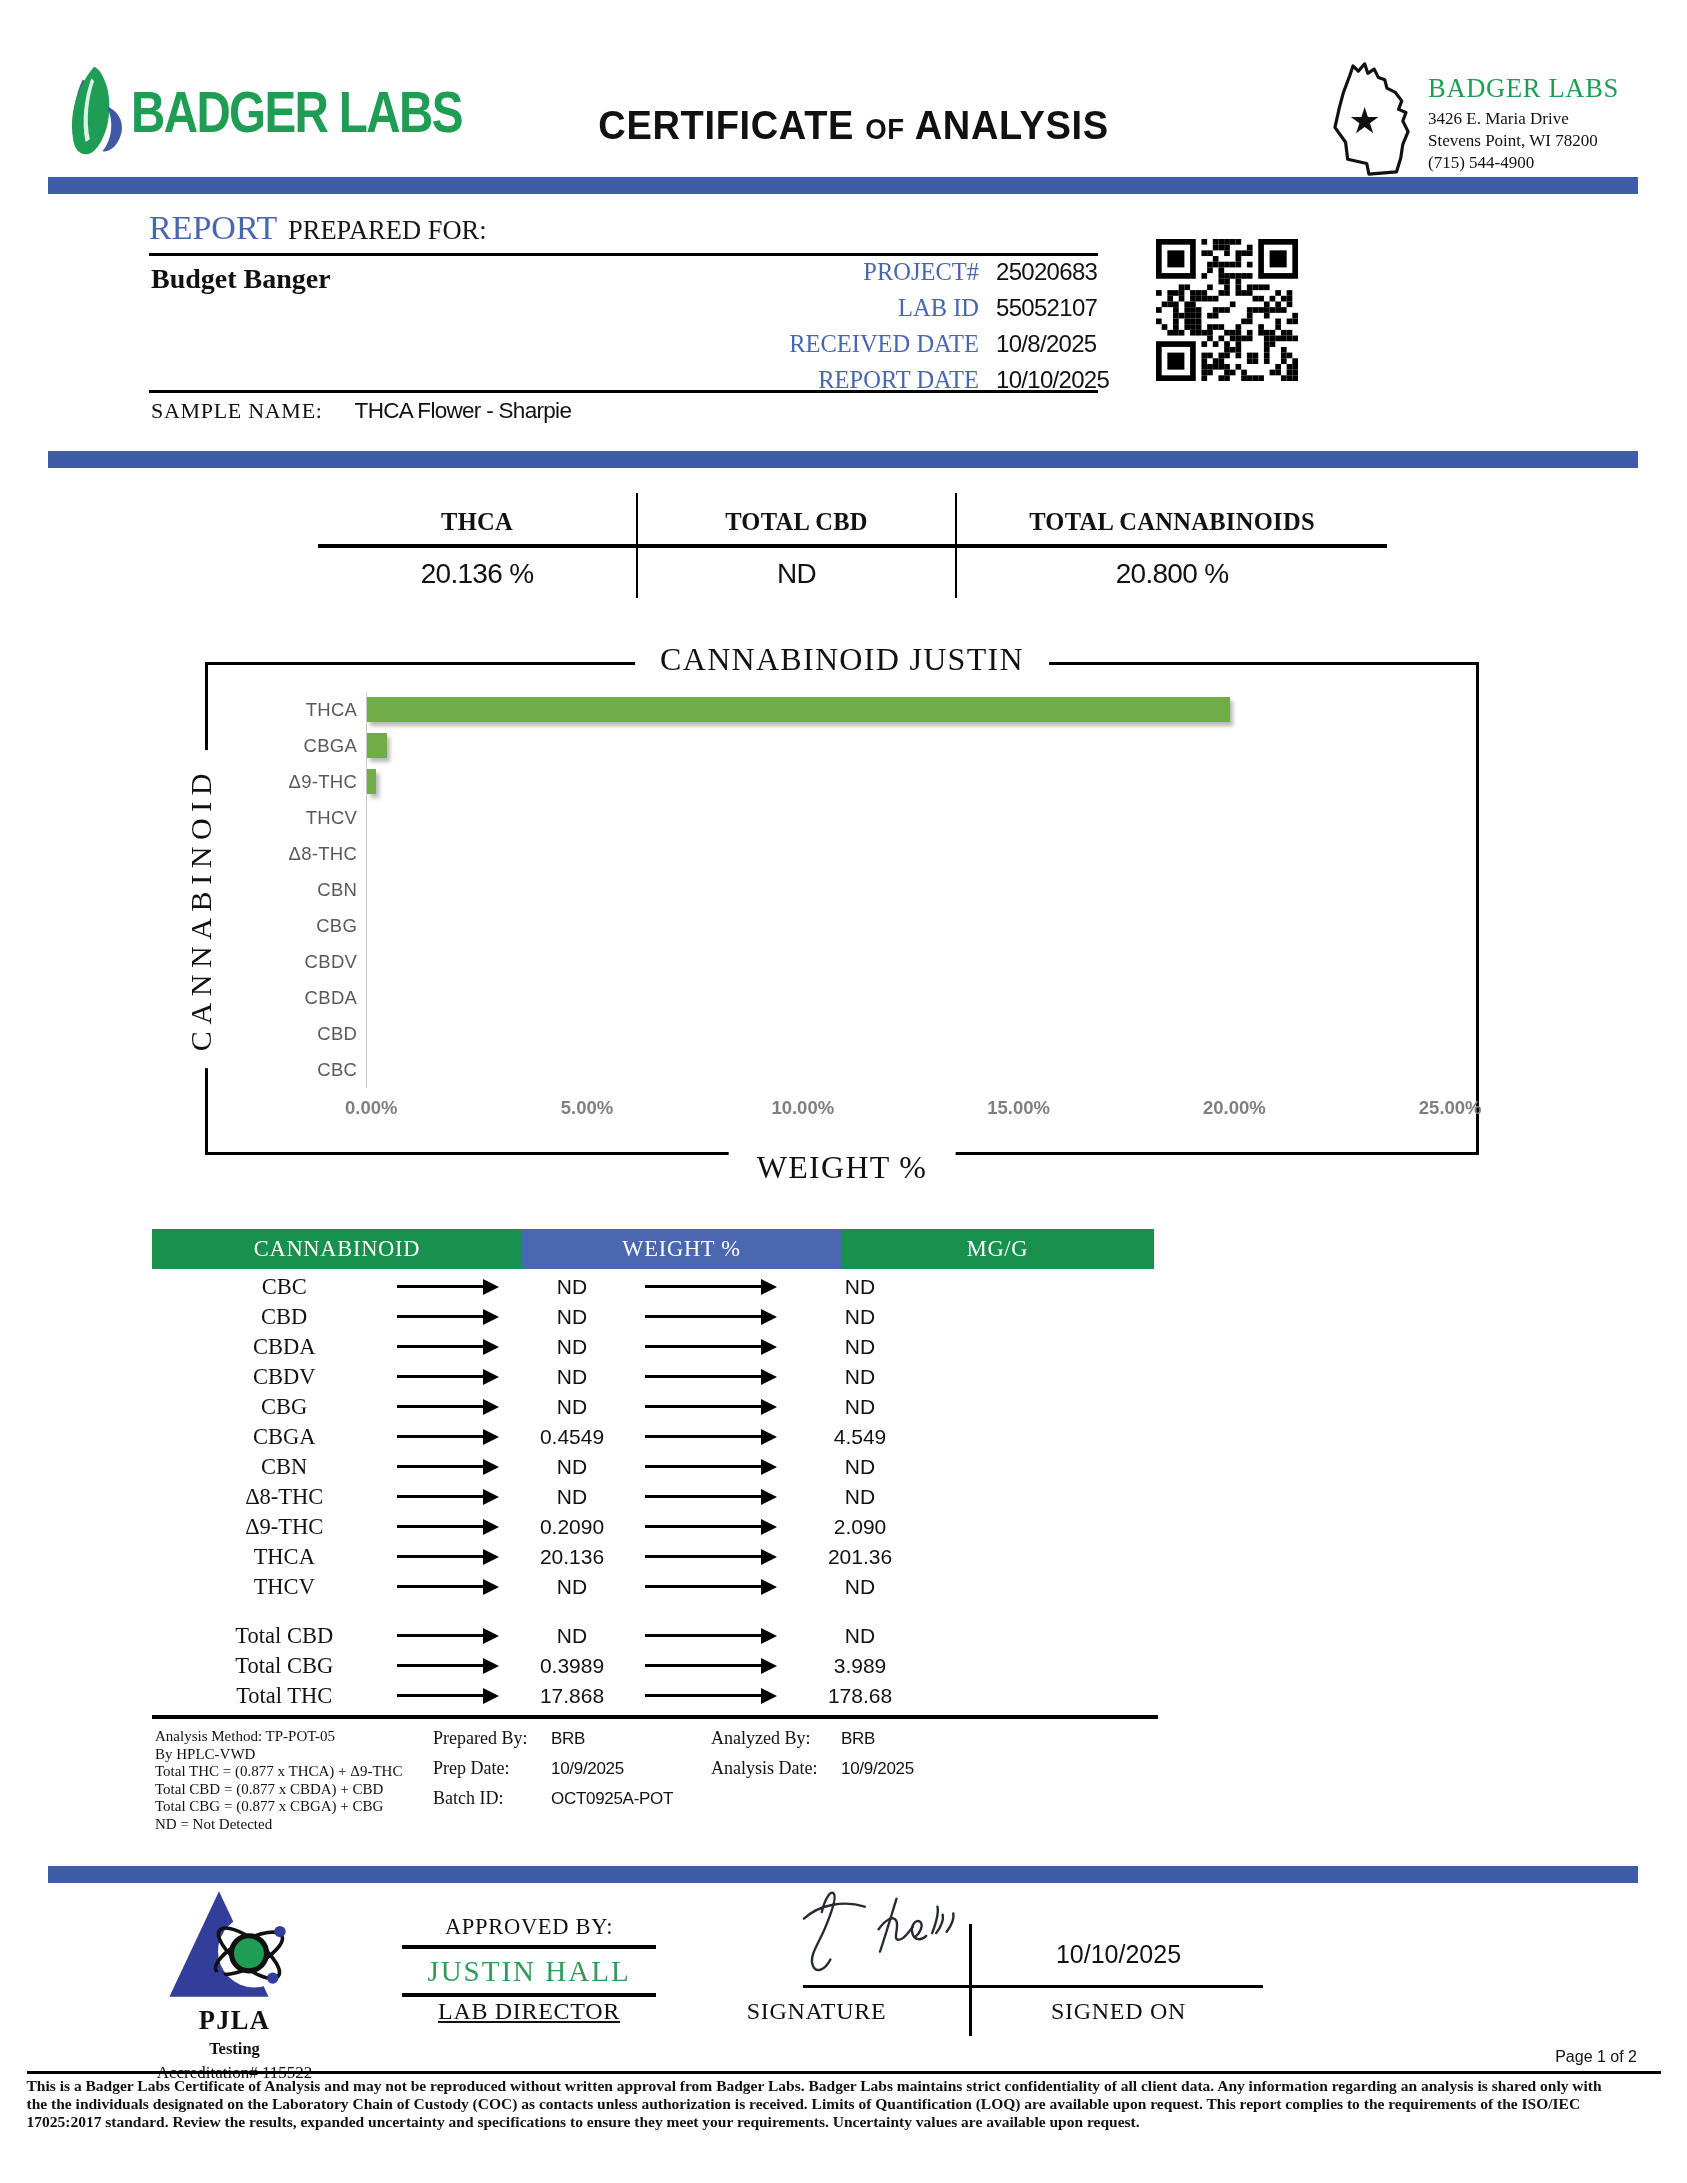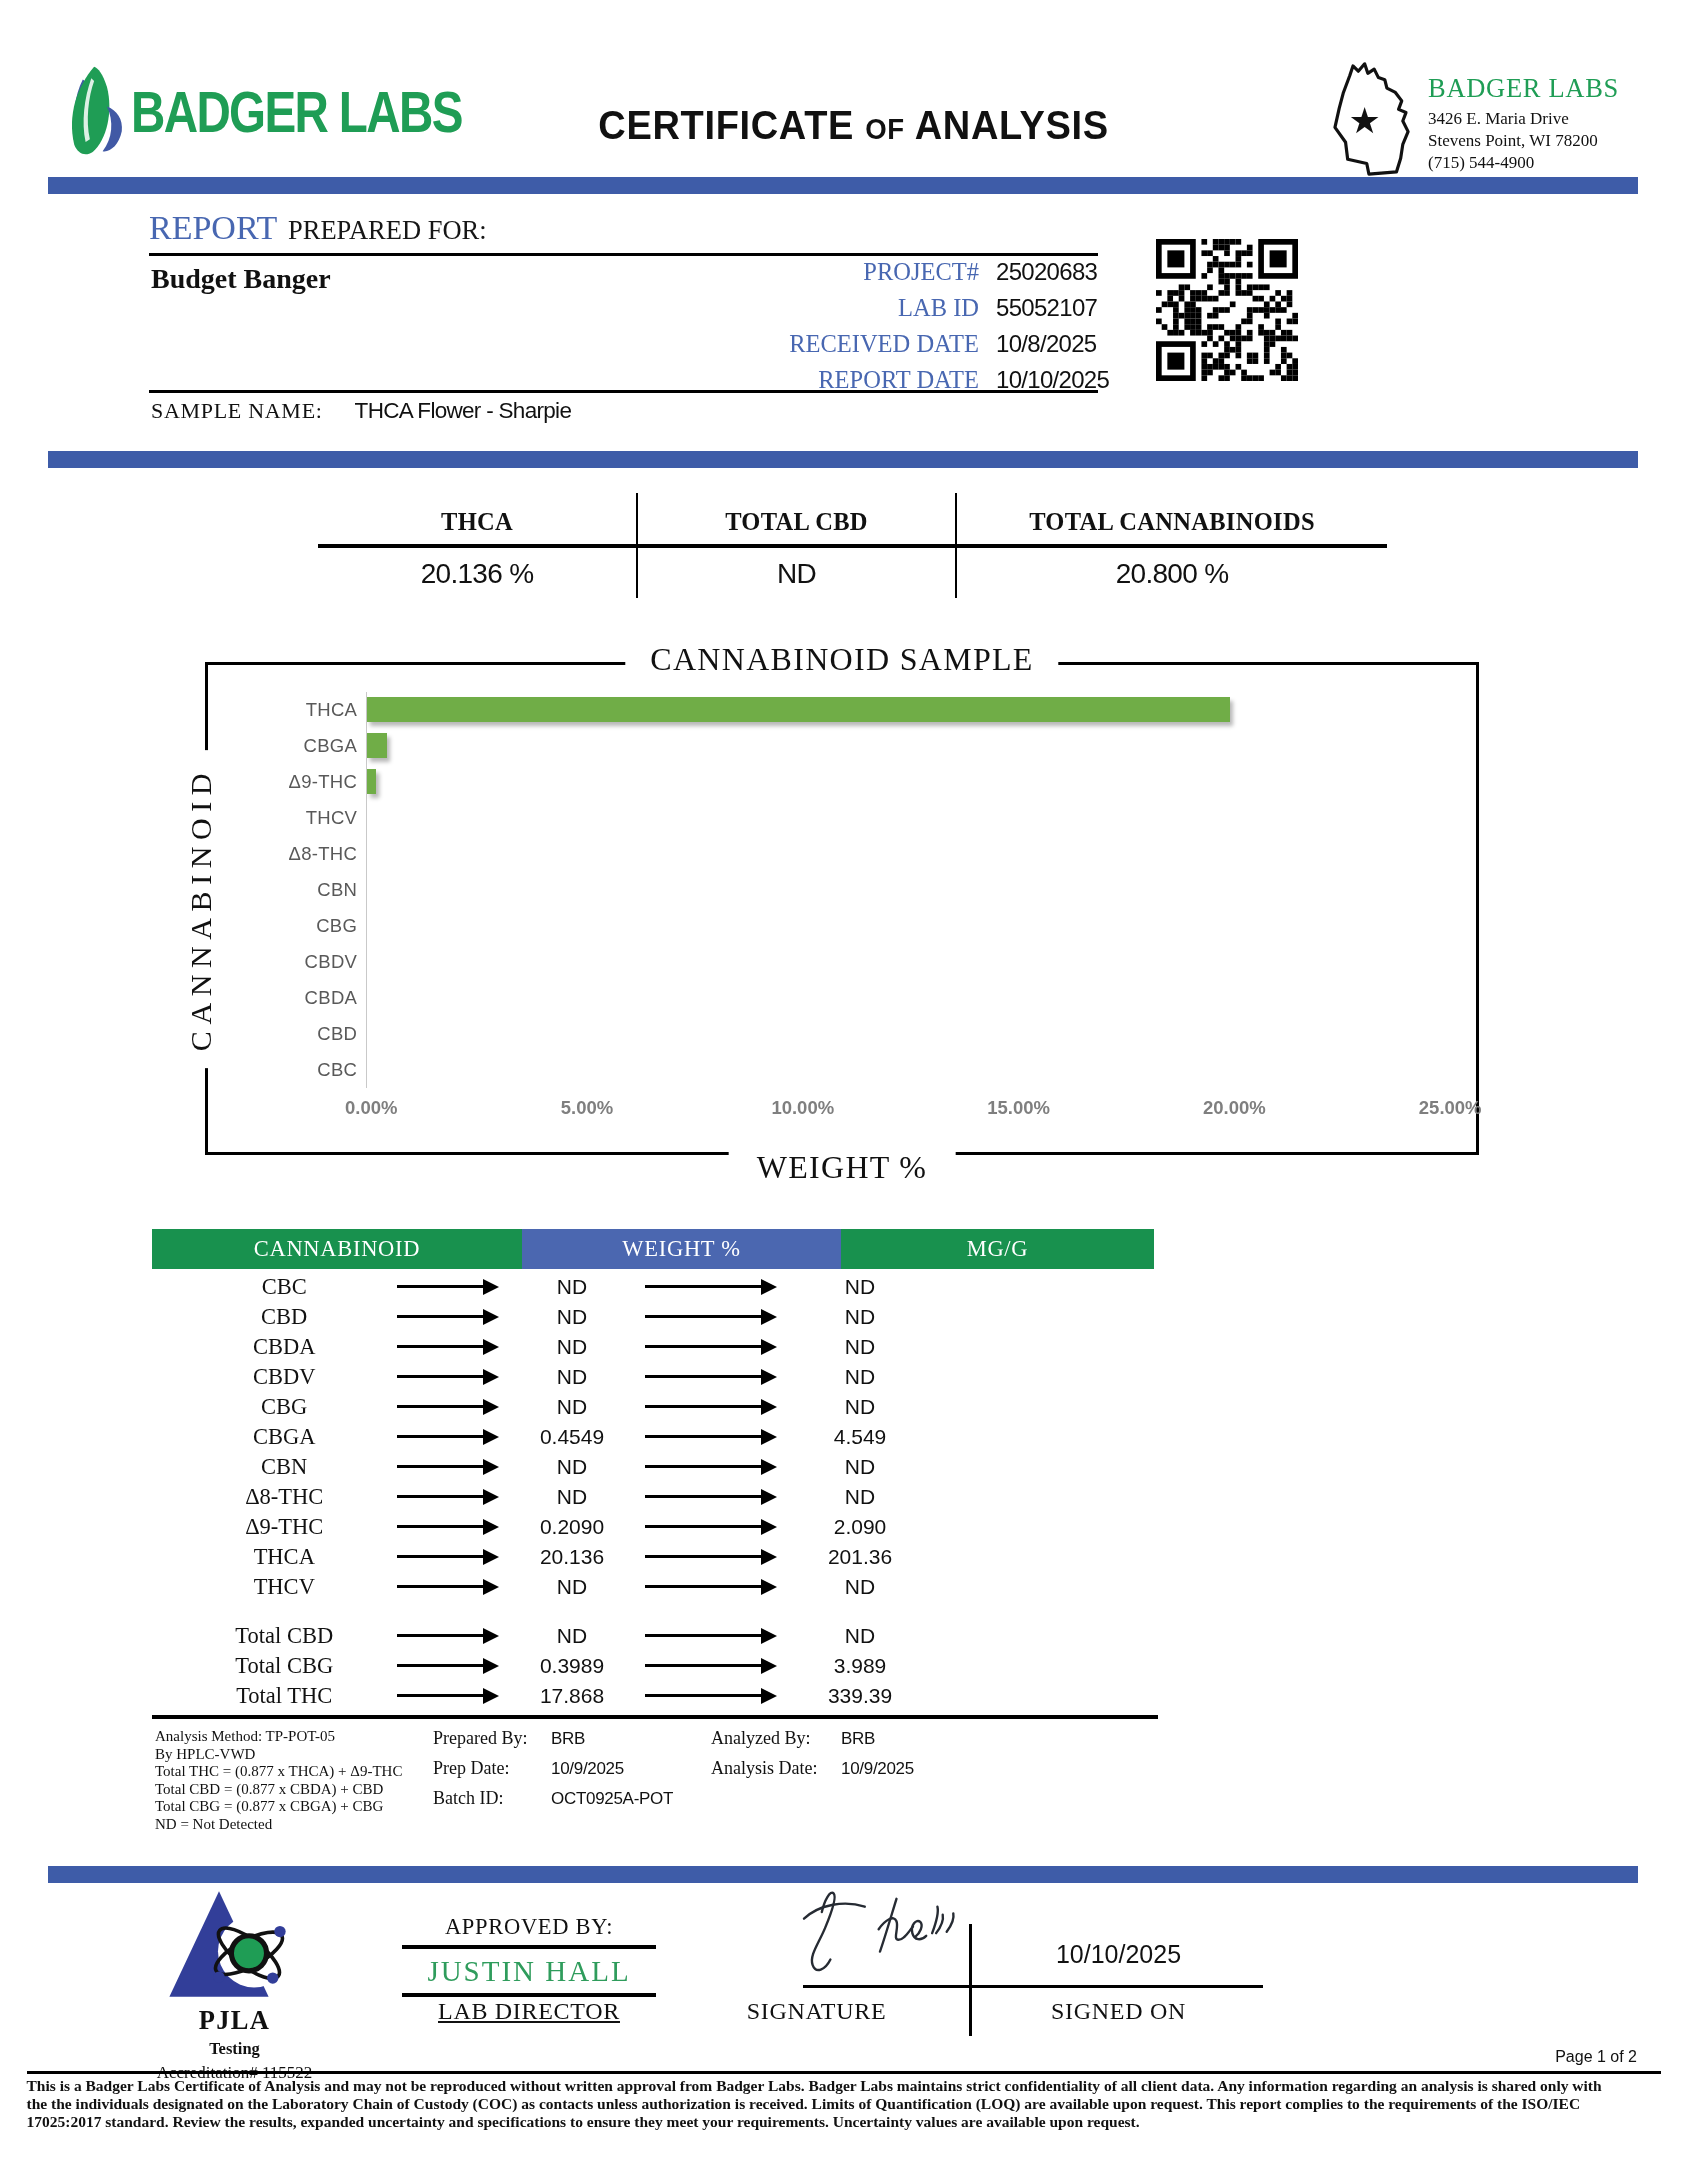--- a/index.html
+++ b/index.html
@@ -403,21 +403,21 @@
   <div class="abs summary">
     <div class="sum-h sum-r">THCA</div>
     <div class="sum-h sum-r">TOTAL CBD</div>
     <div class="sum-h">TOTAL CANNABINOIDS</div>
     <div class="sum-v sum-r">20.136 %</div>
     <div class="sum-v sum-r">ND</div>
     <div class="sum-v">20.800 %</div>
   </div>
 
   <div class="abs chartbox">
-    <div class="chart-title">CANNABINOID SAMPLE</div>
+    <div class="chart-title">CANNABINOID JUSTIN</div>
     <div class="chart-ylabel">CANNABINOID</div>
     <div class="plot">
       <div id="chart-rows">
           <div class="crow">
             <div class="clabel">THCA</div>
             <div class="cbararea">
               <div class="cbar" style="width: 77.8055%; background: rgb(112, 173, 71);"></div>
             </div>
           </div>
           <div class="crow">
@@ -658,21 +658,21 @@
           <div class="dname">Total THC</div>
           <div class="darrow">
             <div class="dline"></div>
             <div class="dhead"></div>
           </div>
           <div class="dval">17.868</div>
           <div class="darrow">
             <div class="dline"></div>
             <div class="dhead"></div>
           </div>
-          <div class="dval">339.39</div>
+          <div class="dval">178.68</div>
         </div>
       </div>
     <div class="tline"></div>
   </div>
 
   <div class="abs notes">
     <div class="ncol1">
       <div>Analysis Method: TP-POT-05</div>
       <div>By HPLC-VWD</div>
       <div>Total THC = (0.877 x THCA) + Δ9-THC</div>

